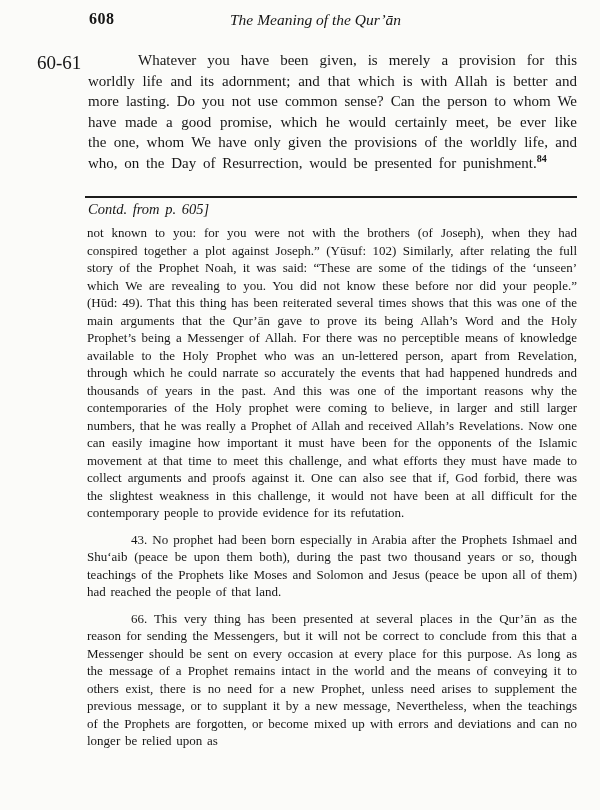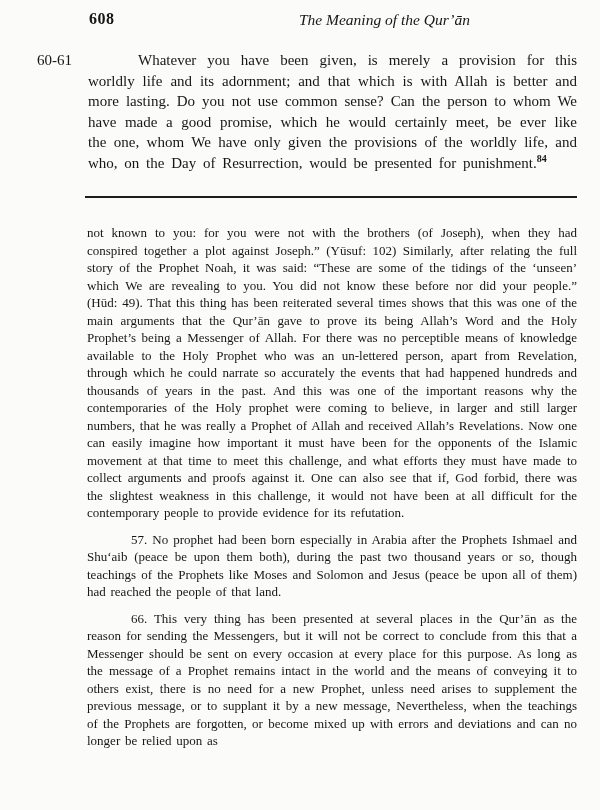--- a/index.html
+++ b/index.html
@@ -27,30 +27,30 @@
     top: 10px;
     font-size: 16px;
     font-weight: bold;
     letter-spacing: 0.5px;
   }
   .running-title {
     position: absolute;
     left: 230px;
     top: 11px;
     width: 240px;
-    text-align: right;
+    text-align: left;
     font-size: 15.5px;
     font-style: italic;
   }
   
   .verse-ref {
     position: absolute;
     left: 37px;
     top: 52px;
-    font-size: 15px;
+    font-size: 19px;
     text-align: right;
   }
   .verse-quote {
     position: absolute;
     left: 88px;
     top: 50px;
     width: 489px;
     font-size: 15px;
     line-height: 20.6px;
     text-align: justify;
@@ -106,20 +106,21 @@
   <span class="page-number">608</span>
 
   <span class="running-title">The Meaning of the Qur’ān</span>
 
   <div class="verse-ref">60-61</div>
 
   <div class="verse-quote"><span>Whatever you have been given, is merely a provision for this worldly life and its adornment; and that which is with Allah is better and more lasting. Do you not use common sense? Can the person to whom We have made a good promise, which he would certainly meet, be ever like the one, whom We have only given the provisions of the worldly life, and who, on the Day of Resurrection, would be presented for punishment.</span><sup>84</sup></div>
 
   <div class="rule"></div>
 
+  <div class="contd-note">Contd. from p. 605]</div>
 
   <div class="body-text">
     <p>not known to you: for you were not with the brothers (of Joseph), when they had conspired together a plot against Joseph.” (Yūsuf: 102) Similarly, after relating the full story of the Prophet Noah, it was said: “These are some of the tidings of the ‘unseen’ which We are revealing to you. You did not know these before nor did your people.” (Hūd: 49). That this thing has been reiterated several times shows that this was one of the main arguments that the Qur’ān gave to prove its being Allah’s Word and the Holy Prophet’s being a Messenger of Allah. For there was no perceptible means of knowledge available to the Holy Prophet who was an un-lettered person, apart from Revelation, through which he could narrate so accurately the events that had happened hundreds and thousands of years in the past. And this was one of the important reasons why the contemporaries of the Holy prophet were coming to believe, in larger and still larger numbers, that he was really a Prophet of Allah and received Allah’s Revelations. Now one can easily imagine how important it must have been for the opponents of the Islamic movement at that time to meet this challenge, and what efforts they must have made to collect arguments and proofs against it. One can also see that if, God forbid, there was the slightest weakness in this challenge, it would not have been at all difficult for the contemporary people to provide evidence for its refutation.</p>
-    <p class="indent">57. No prophet had been born especially in Arabia after the Prophets Ishmael and Shu‘aib (peace be upon them both), during the past two thousand years or so, though teachings of the Prophets like Moses and Solomon and Jesus (peace be upon all of them) had reached the people of that land.</p>
+    <p class="indent">43. No prophet had been born especially in Arabia after the Prophets Ishmael and Shu‘aib (peace be upon them both), during the past two thousand years or so, though teachings of the Prophets like Moses and Solomon and Jesus (peace be upon all of them) had reached the people of that land.</p>
     <p class="indent">66. This very thing has been presented at several places in the Qur’ān as the reason for sending the Messengers, but it will not be correct to conclude from this that a Messenger should be sent on every occasion at every place for this purpose. As long as the message of a Prophet remains intact in the world and the means of conveying it to others exist, there is no need for a new Prophet, unless need arises to supplement the previous message, or to supplant it by a new message, Nevertheless, when the teachings of the Prophets are forgotten, or become mixed up with errors and deviations and can no longer be relied upon as</p>
   </div>
 
 </div>
 
 </body></html>

